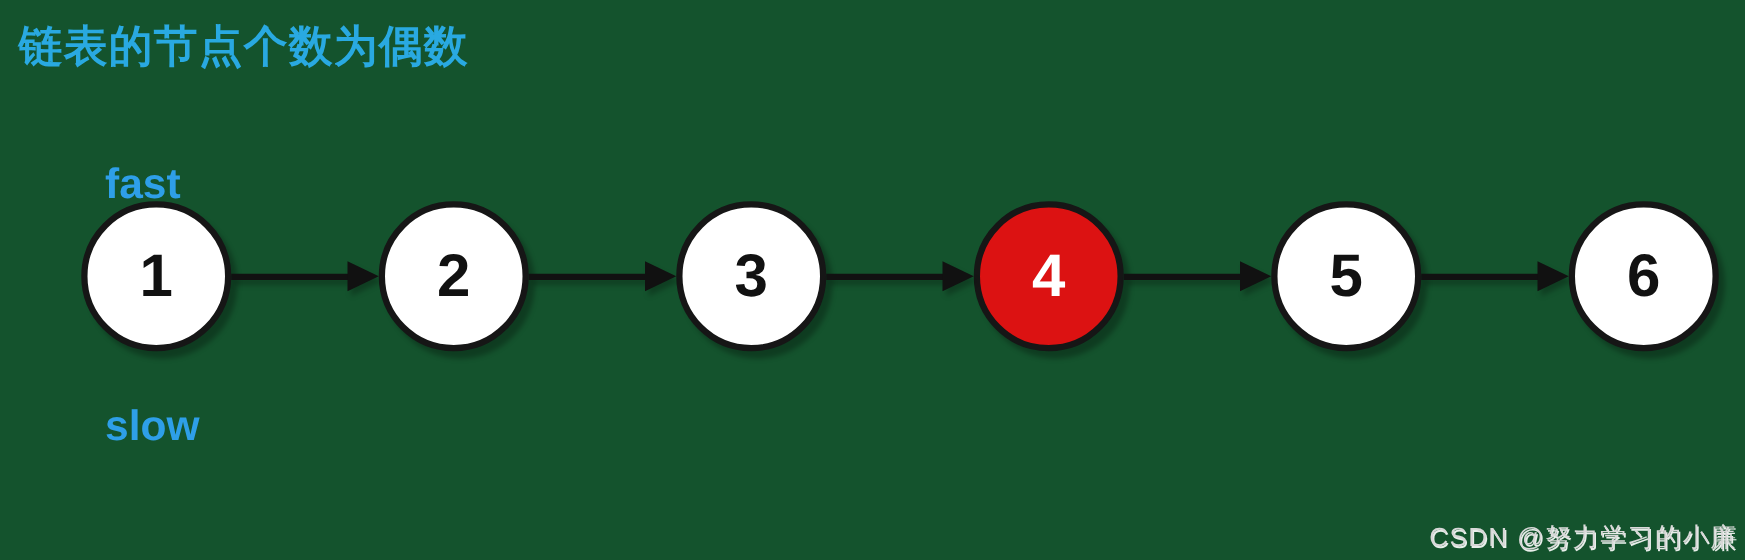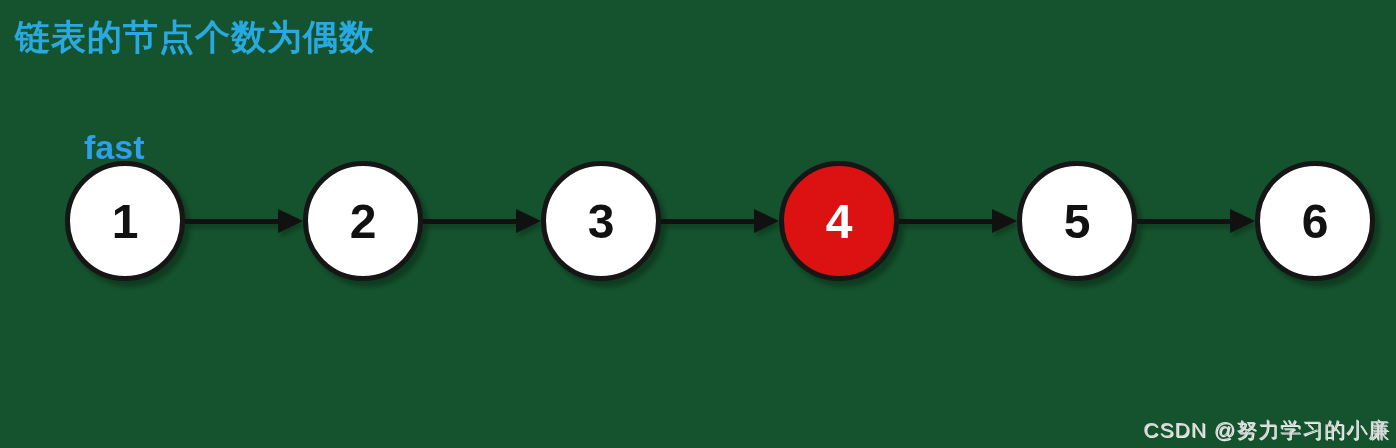--- a/index.html
+++ b/index.html
@@ -125,16 +125,17 @@
         <div class="arrow-head"></div>
       </div>
       <div class="node">5</div>
       <div class="arrow">
         <div class="arrow-line"></div>
         <div class="arrow-head"></div>
       </div>
       <div class="node">6</div>
     </div>
 
+  <div class="pointer-label slow">slow</div>
 
   <div class="watermark">CSDN @努力学习的小廉</div>
 
 </div>
 
 </body></html>

